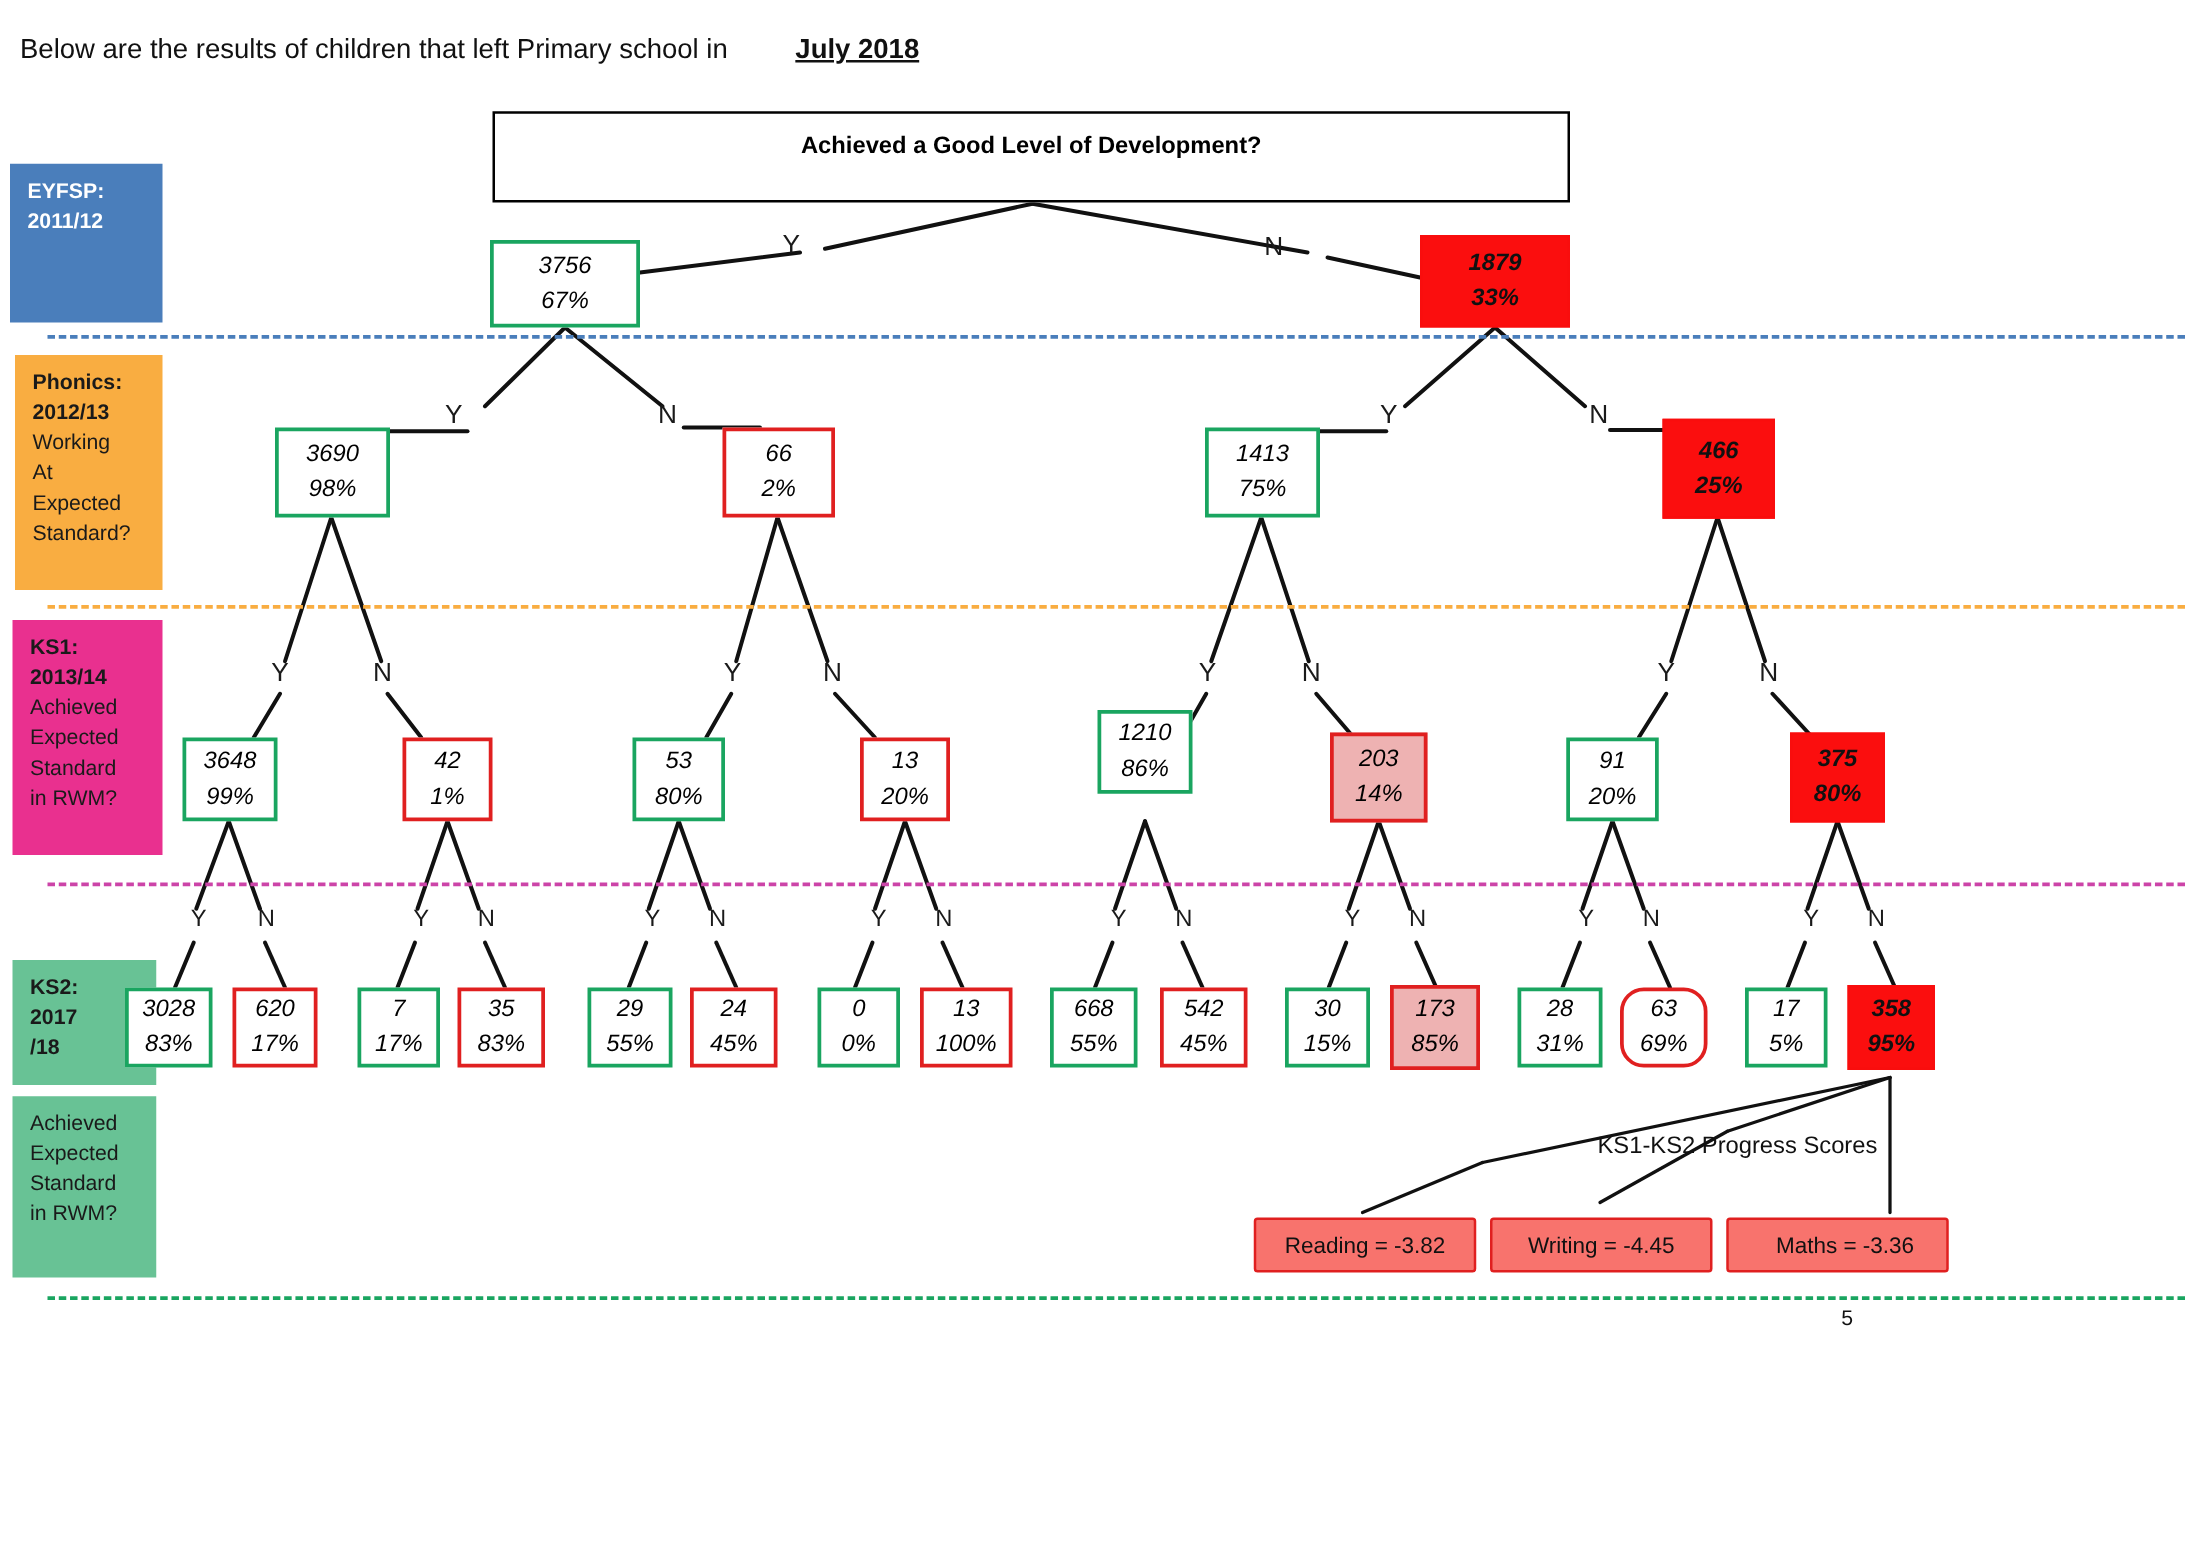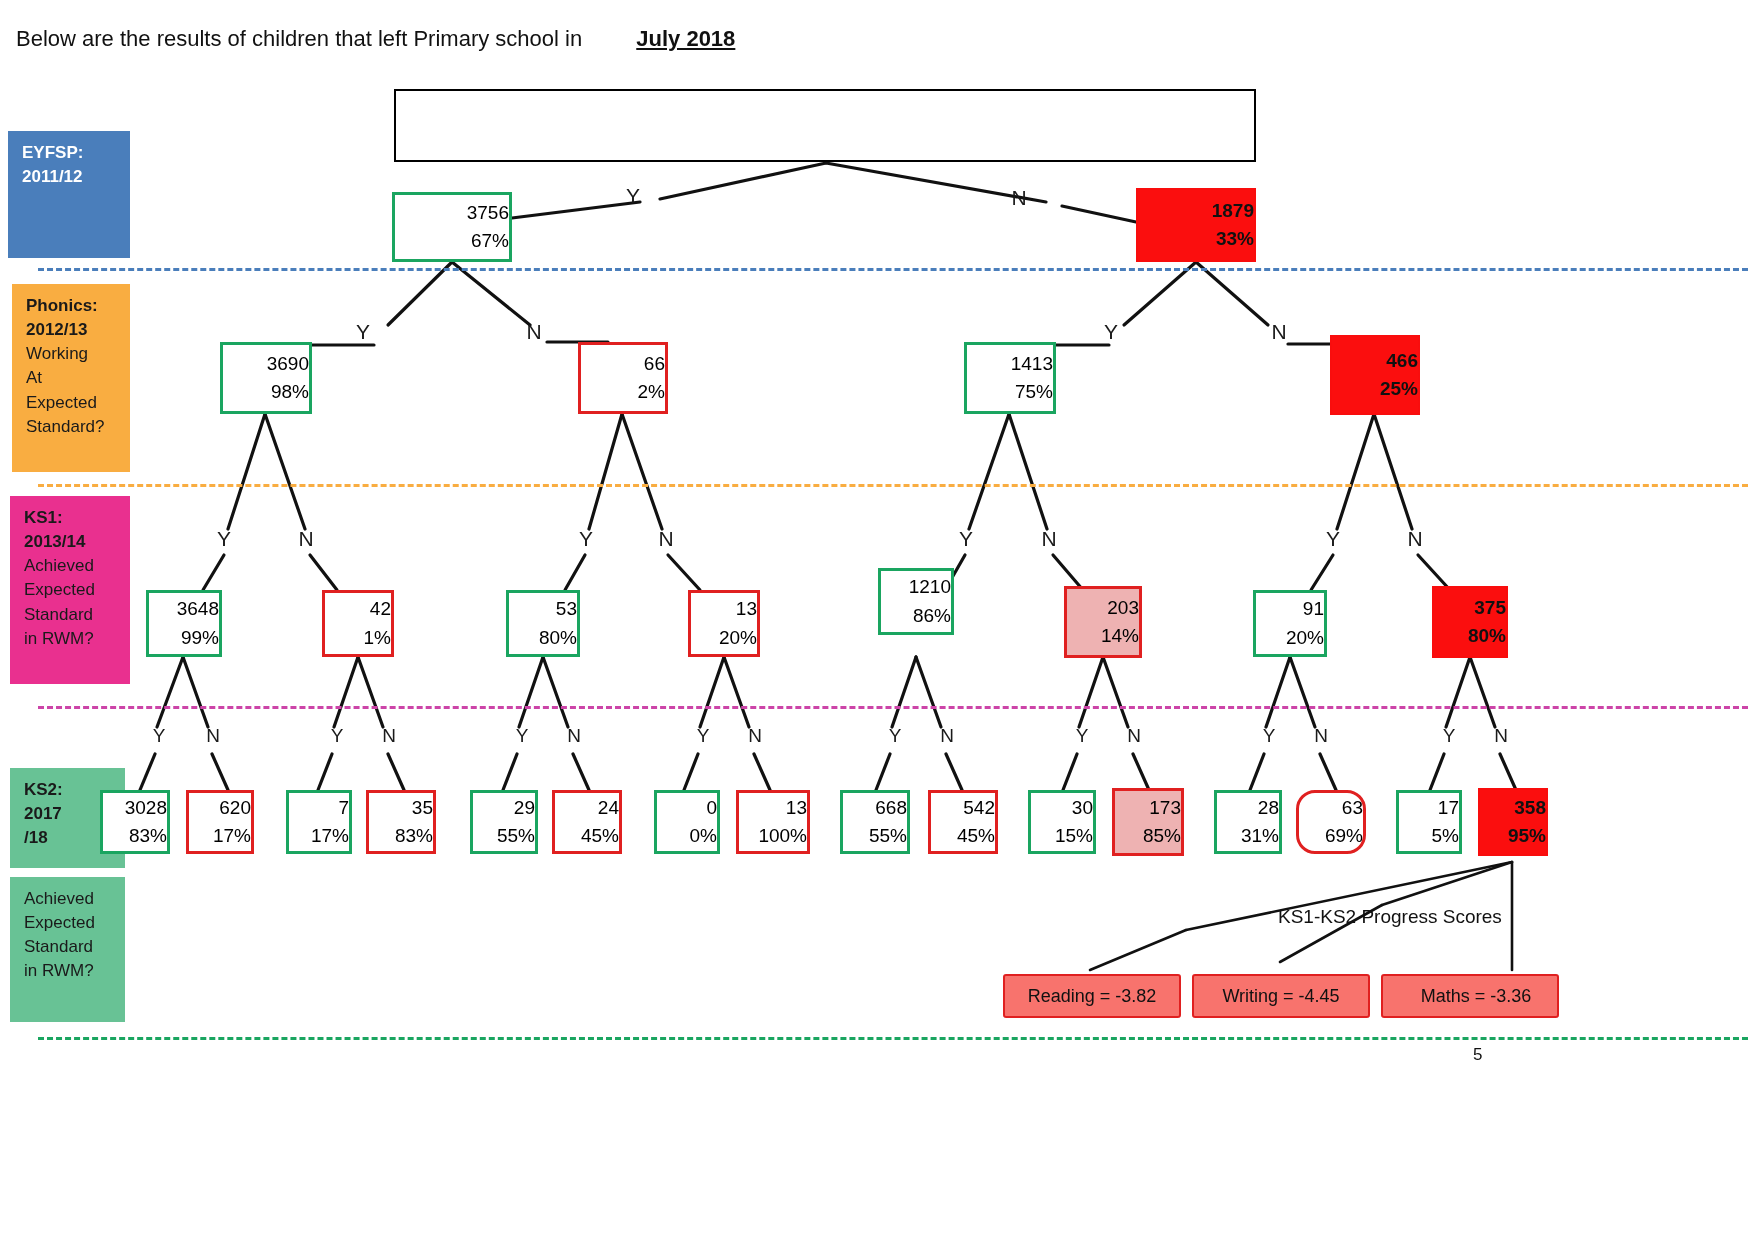--- a/index.html
+++ b/index.html
@@ -78,25 +78,26 @@
     line-height: 1.55;
     padding-top: 11px;
   }
 
   
   .node {
     position: absolute;
     box-sizing: border-box;
     display: flex;
     flex-direction: column;
-    align-items: flex-end;
+    align-items: center;
     justify-content: center;
     background: #ffffff;
     font-size: 19px;
     line-height: 1.5;
+    font-style: italic;
   }
   .node.green { border: 3px solid #1aa560; }
   .node.red   { border: 3px solid #e02020; }
   .node.solidred {
     border: 2px solid #f90d0d;
     background: #fb0e0e;
     font-weight: bold;
     color: #111111;
   }
   .node.palered {
@@ -272,20 +273,21 @@
     <div>Standard</div>
     <div>in RWM?</div>
   </div>
 
   <div class="divider" style="left:38px; top:268px; width:1710px; border-top-color:#4a7ebb;"></div>
   <div class="divider" style="left:38px; top:484px; width:1710px; border-top-color:#f9ad41;"></div>
   <div class="divider" style="left:38px; top:706px; width:1710px; border-top-color:#cc44a8;"></div>
   <div class="divider" style="left:38px; top:1037px; width:1710px; border-top-color:#1aa560;"></div>
 
   <div id="rootbox" style="left:394px; top:89px; width:862px; height:73px;">
+    <div>Achieved a Good Level of Development?</div>
   </div>
 
   <div class="branch" style="left:622px; top:184px;">Y</div>
   <div class="branch" style="left:1008px; top:186px;">N</div>
 
   <div class="node green" style="left:392px; top:192px; width:120px; height:70px;">
     <span class="cnt">3756</span>
     <span class="pct">67%</span>
   </div>
   <div class="node solidred" style="left:1136px; top:188px; width:120px; height:74px;">

